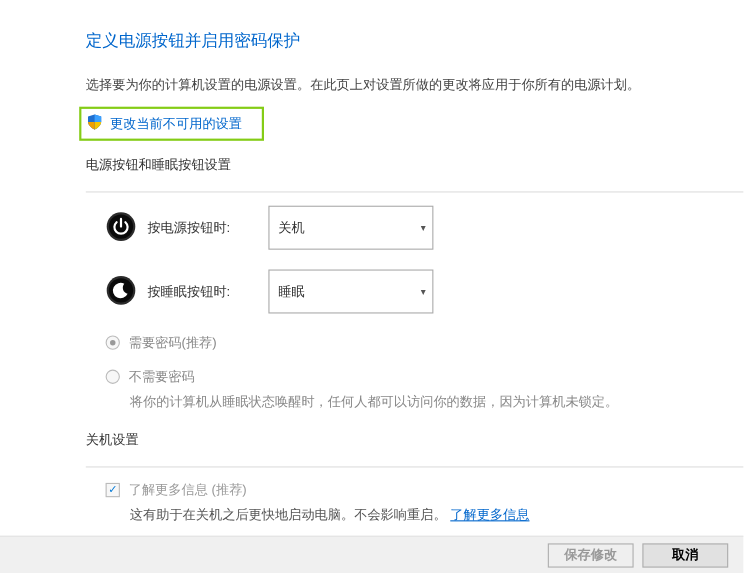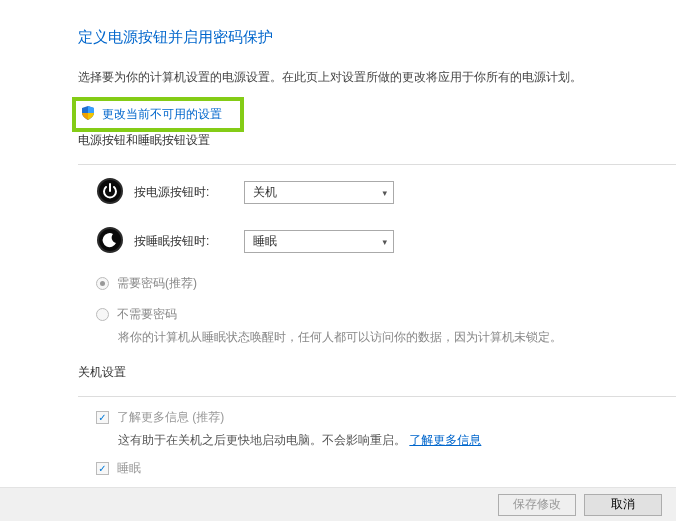--- a/index.html
+++ b/index.html
@@ -21,24 +21,25 @@
       font-weight: normal;
       margin-bottom: 21px;
     }
     .subtitle {
       color: #444;
       font-size: 12px;
       margin-bottom: 10px;
       line-height: 1.6;
     }
     .change-link-wrap {
-      border: 4px solid #84cc16;
+      border: 2px solid #84cc16;
       display: inline-block;
       padding: 4px 18px 4px 4px;
       margin-left: -6px;
+      margin-bottom: 14px;
     }
     .change-link {
       color: #0066cc;
       font-size: 12px;
       display: inline-flex;
       align-items: center;
       cursor: pointer;
     }
     .shield-icon {
       display: inline-block;
@@ -58,21 +59,21 @@
       margin: 10px 0 18px 18px;
     }
     .pwr-icon, .sleep-icon { margin-right: 10px; }
     .row-label {
       width: 110px;
       font-size: 12px;
       color: #333;
     }
     .dropdown {
       width: 150px;
-      height: 23px;
+      height: 40px;
       border: 1px solid #aaa;
       display: flex;
       align-items: center;
       justify-content: space-between;
       padding: 0 6px 0 8px;
       font-size: 12px;
       background: #fff;
       cursor: pointer;
     }
     .dropdown-caret {
@@ -159,20 +160,21 @@
     .btn {
       min-width: 78px;
       height: 22px;
       border: 1px solid #adadad;
       background: #e1e1e1;
       font-size: 12px;
       cursor: pointer;
       display: inline-flex;
       align-items: center;
       justify-content: center;
+      font-weight: bold;
     }
     .btn.disabled {
       color: #999;
       background: #efefef;
       cursor: default;
     }
   </style>
 </head>
 <body>
 

